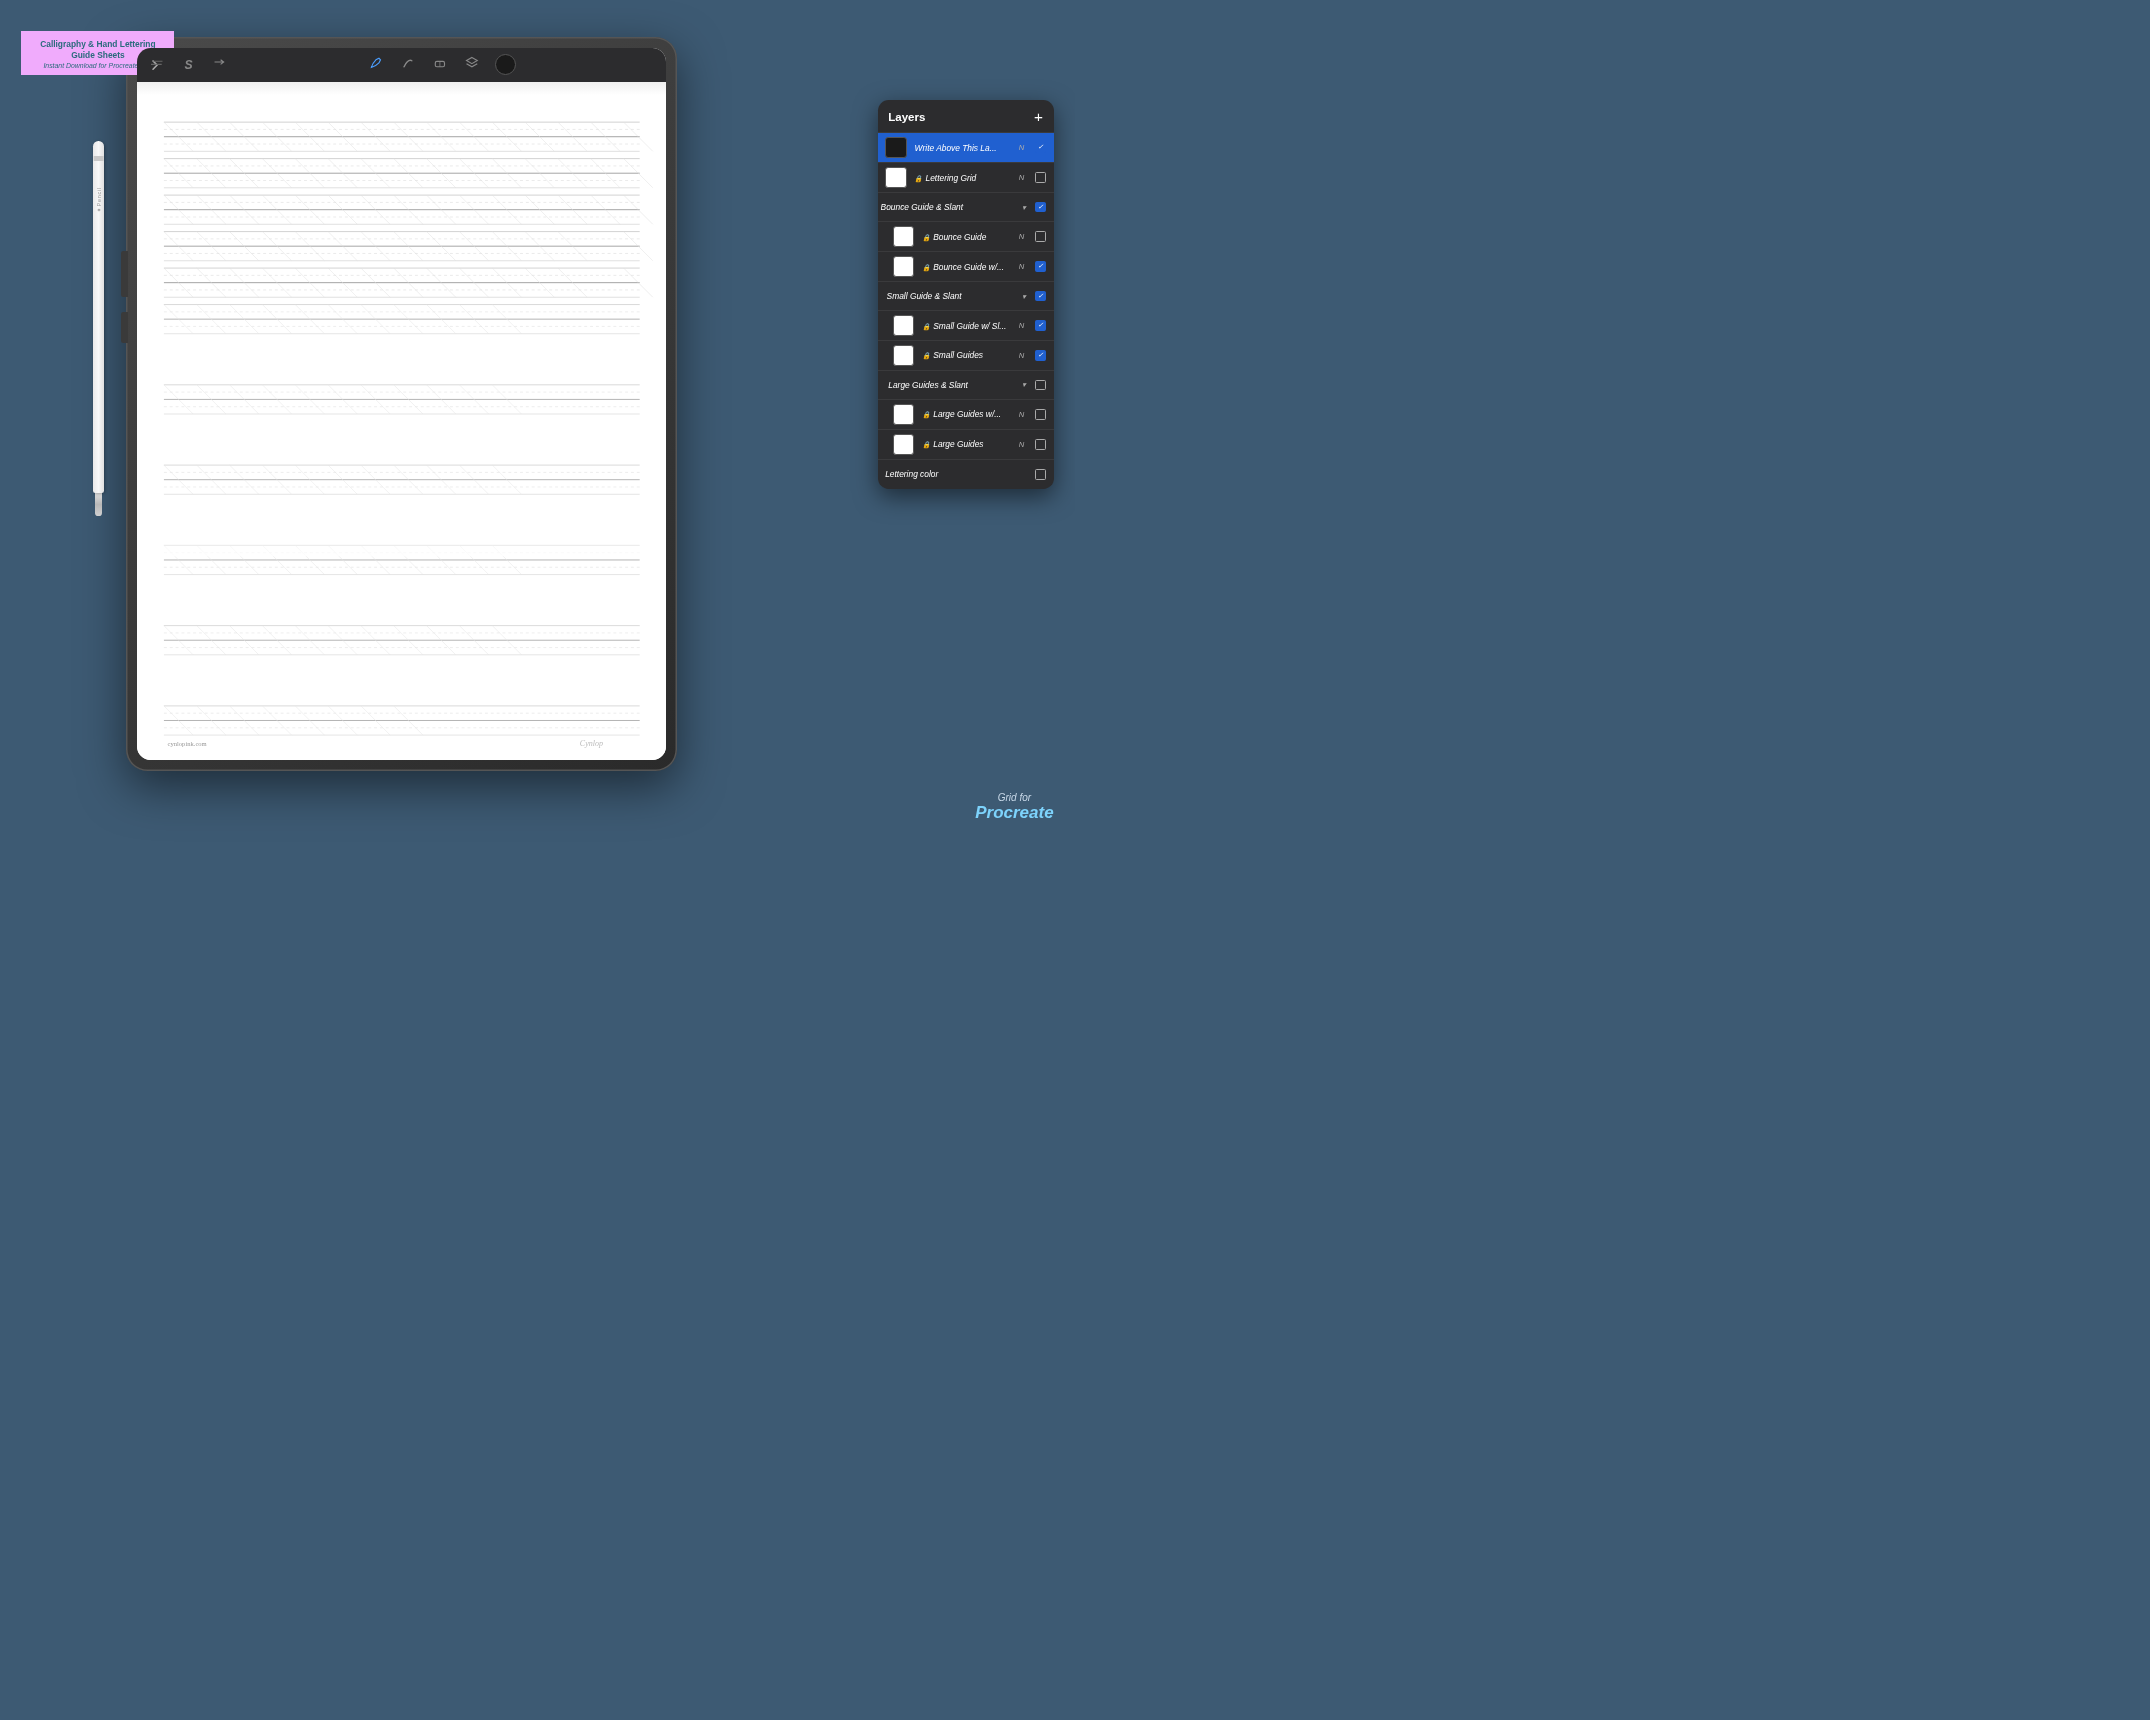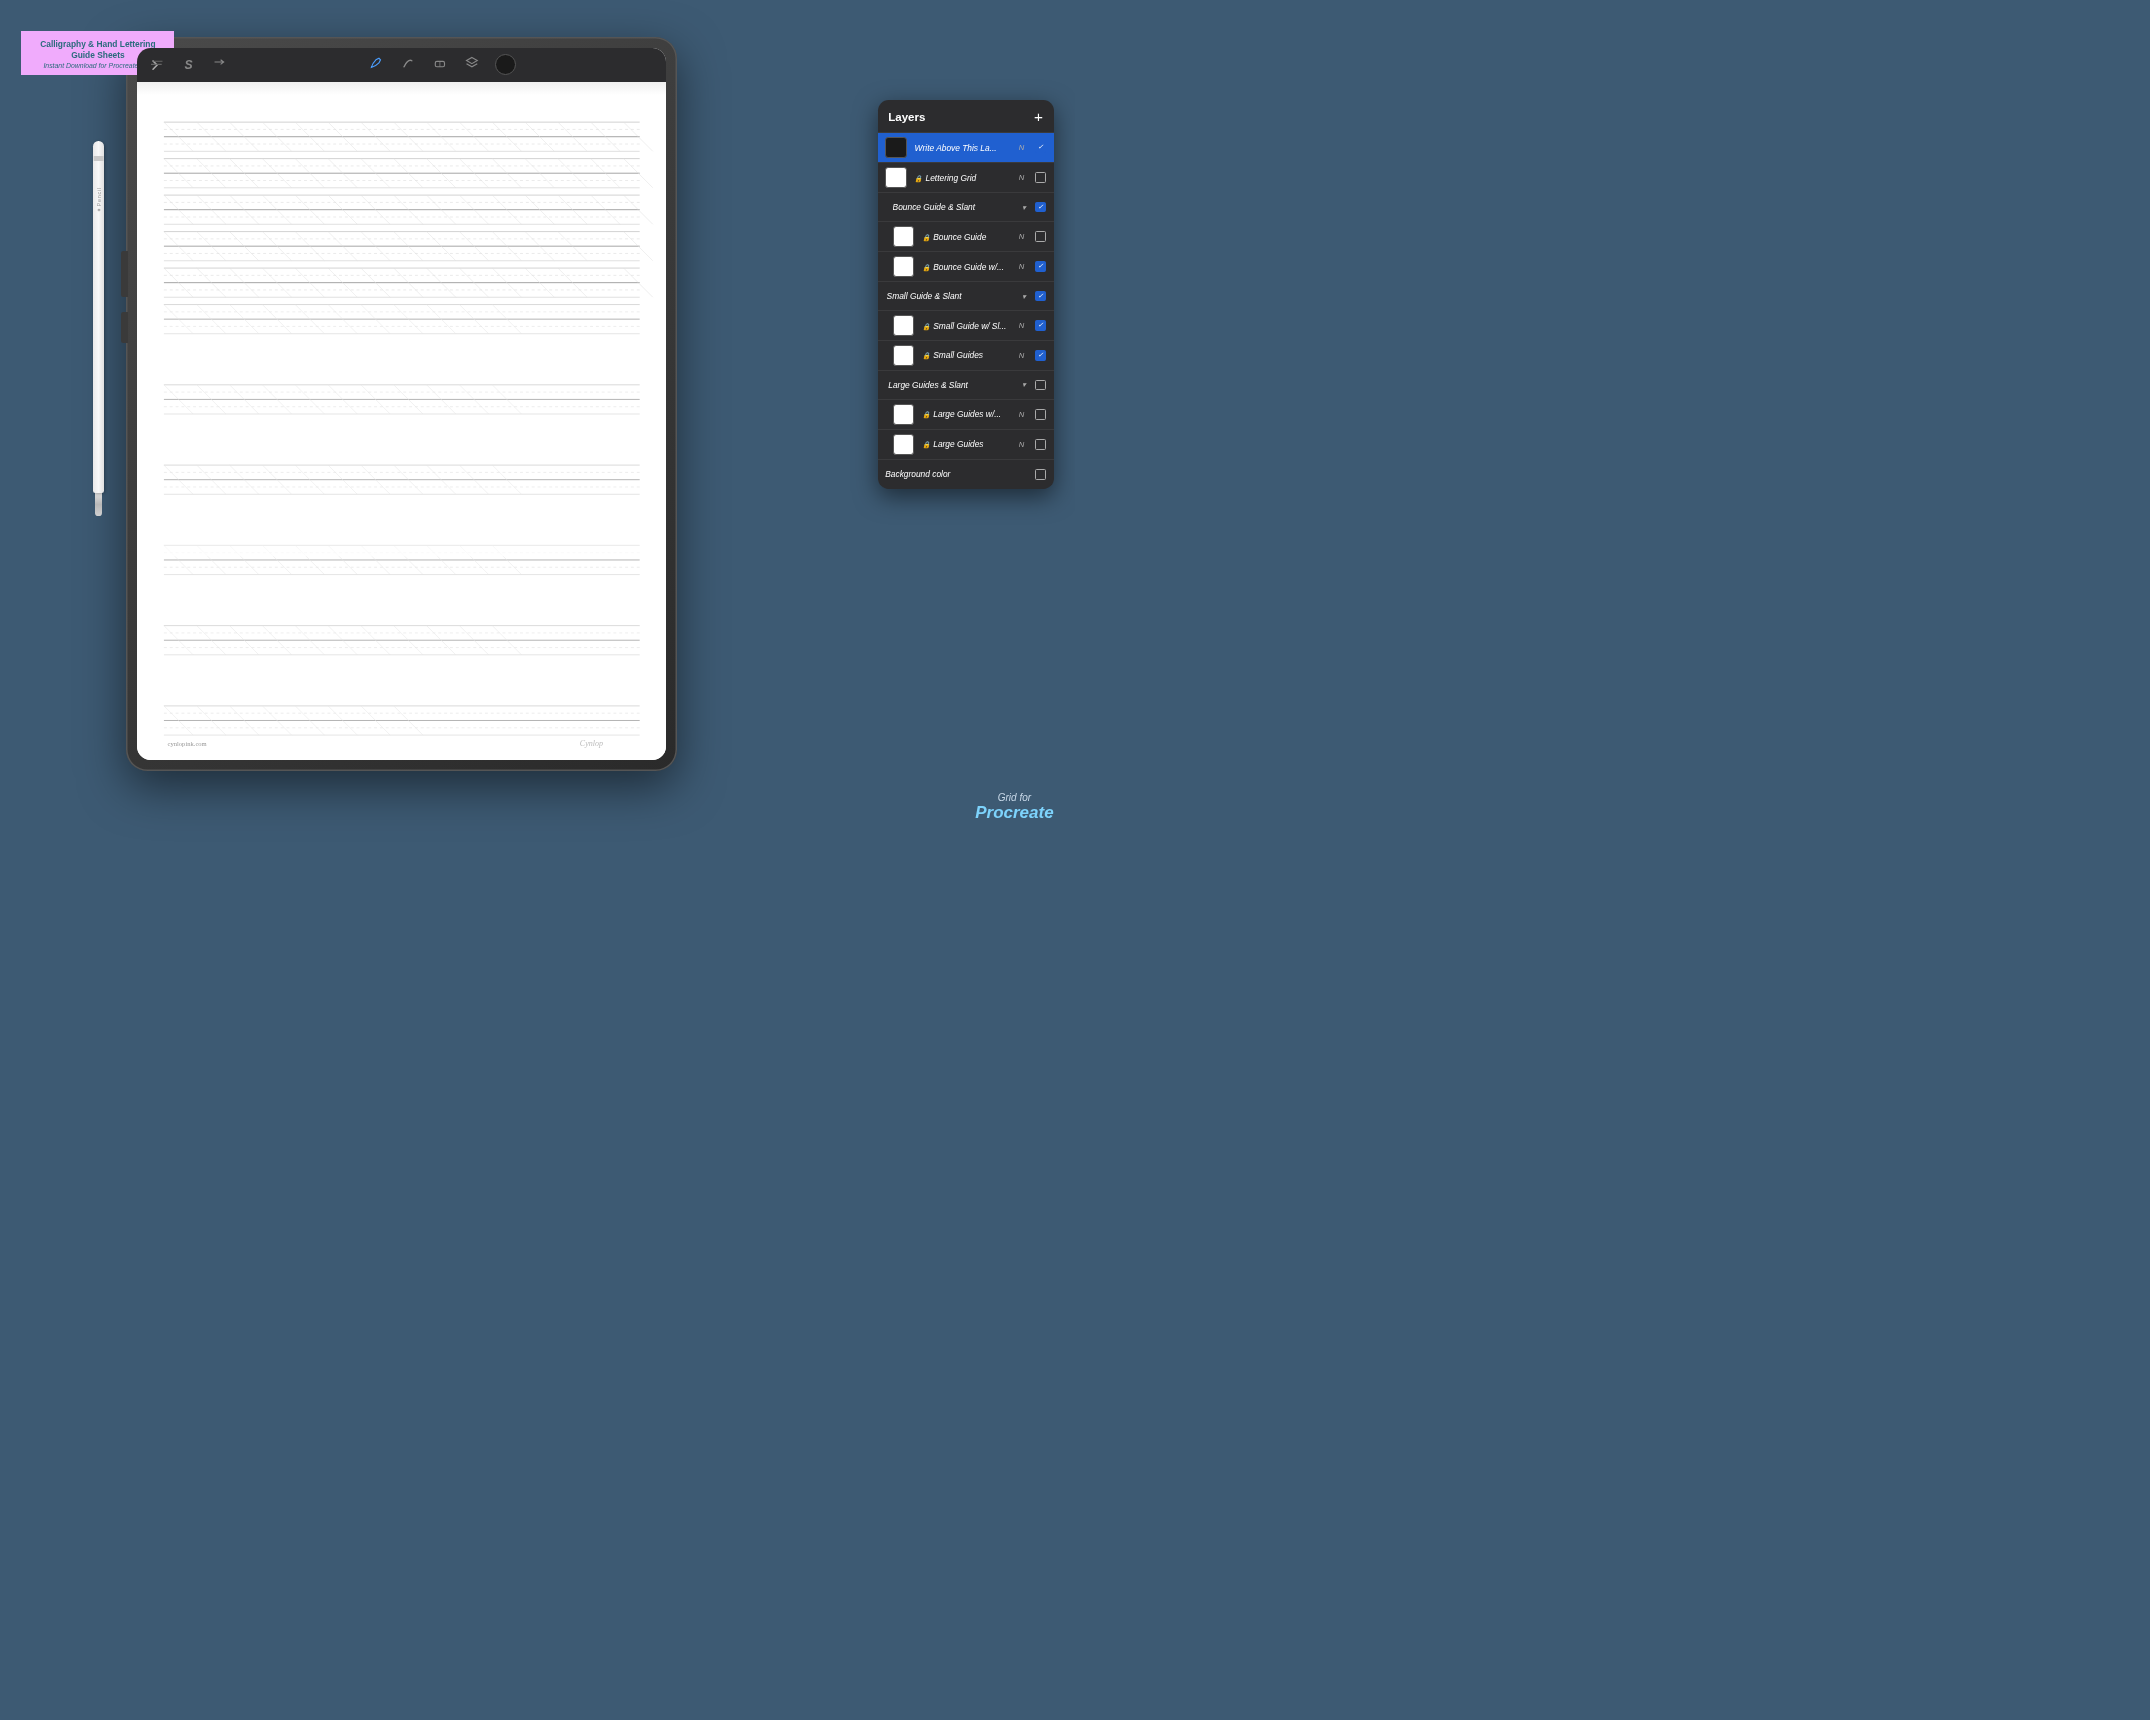--- a/index.html
+++ b/index.html
@@ -641,21 +641,21 @@
 
   <div class="layer-item">
     <div class="layer-thumb"></div>
     <span class="layer-name">
       <span style="font-size:6.9px">🔒</span> Lettering Grid
     </span>
     <span class="layer-n">N</span>
     <div class="layer-check"></div>
   </div>
 
-  <div class="layer-item group-header" style="padding-left:15px;">
+  <div class="layer-item group-header" style="padding-left:3px;">
     <span class="layer-name">Bounce Guide &amp; Slant</span>
     <span class="group-chevron">▾</span>
     <div class="layer-check checked"></div>
   </div>
 
   <div class="layer-item" style="padding-left:15.3px;">
     <div class="layer-thumb"></div>
     <span class="layer-name">
       <span style="font-size:6.9px">🔒</span> Bounce Guide
     </span>
@@ -714,21 +714,21 @@
   <div class="layer-item" style="padding-left:15.3px;">
     <div class="layer-thumb"></div>
     <span class="layer-name">
       <span style="font-size:6.9px">🔒</span> Large Guides
     </span>
     <span class="layer-n">N</span>
     <div class="layer-check"></div>
   </div>
 
   <div class="layer-item" style="border-bottom:none;">
-    <span class="layer-name">Background color</span>
+    <span class="layer-name">Lettering color</span>
     <div class="layer-check"></div>
   </div>
 </div>
 
 <div class="made-for">
   <div class="made-for-top">Grid for</div>
   <div class="made-for-bottom">Procreate</div>
 </div>
 
 

